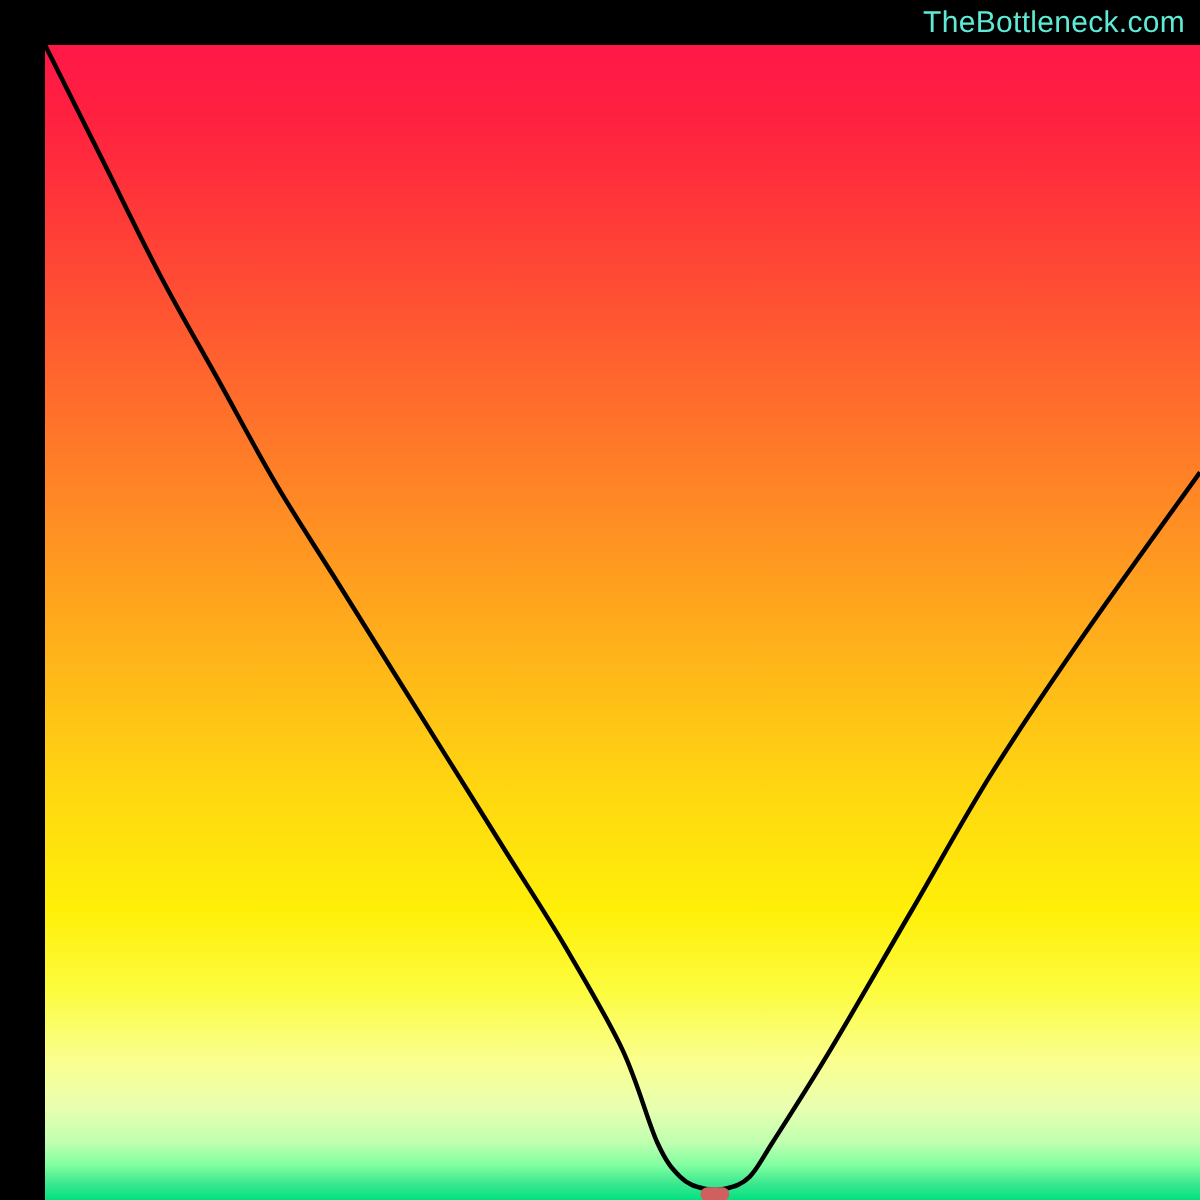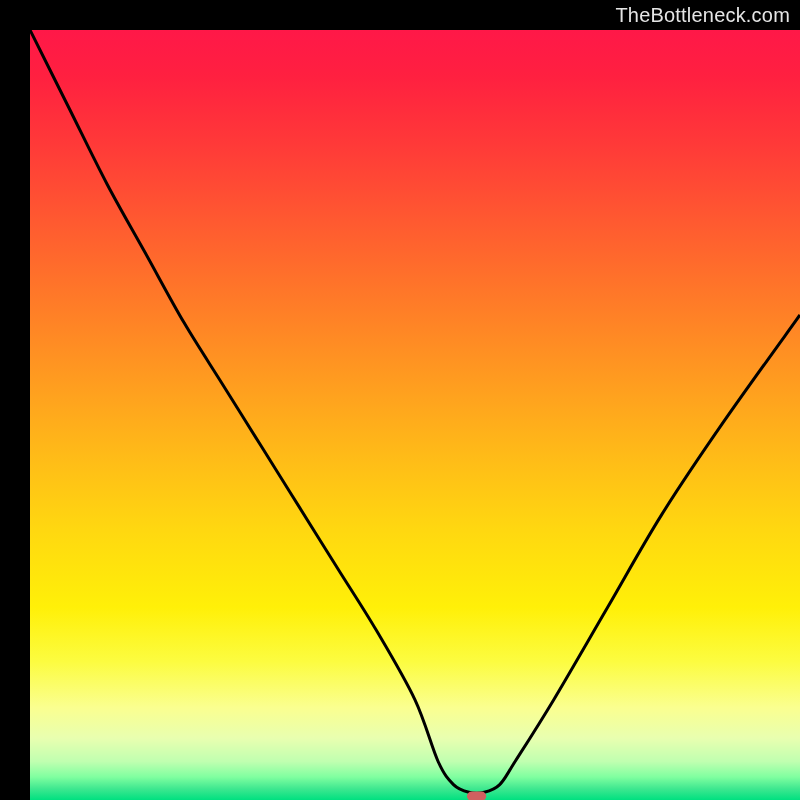--- a/index.html
+++ b/index.html
@@ -9,21 +9,21 @@
     height: 800px;
     background: #000;
     position: relative;
     overflow: hidden;
     font-family: Arial, sans-serif;
   }
   .watermark {
     position: absolute;
     top: 4px;
     right: 10px;
-    color: #e5e5e5;
+    color: #5eead4;
     font-size: 20px;
     font-weight: normal;
     z-index: 10;
     letter-spacing: 0.2px;
   }
   .plot-area {
     position: absolute;
     left: 30px;
     top: 30px;
     width: 770px;

